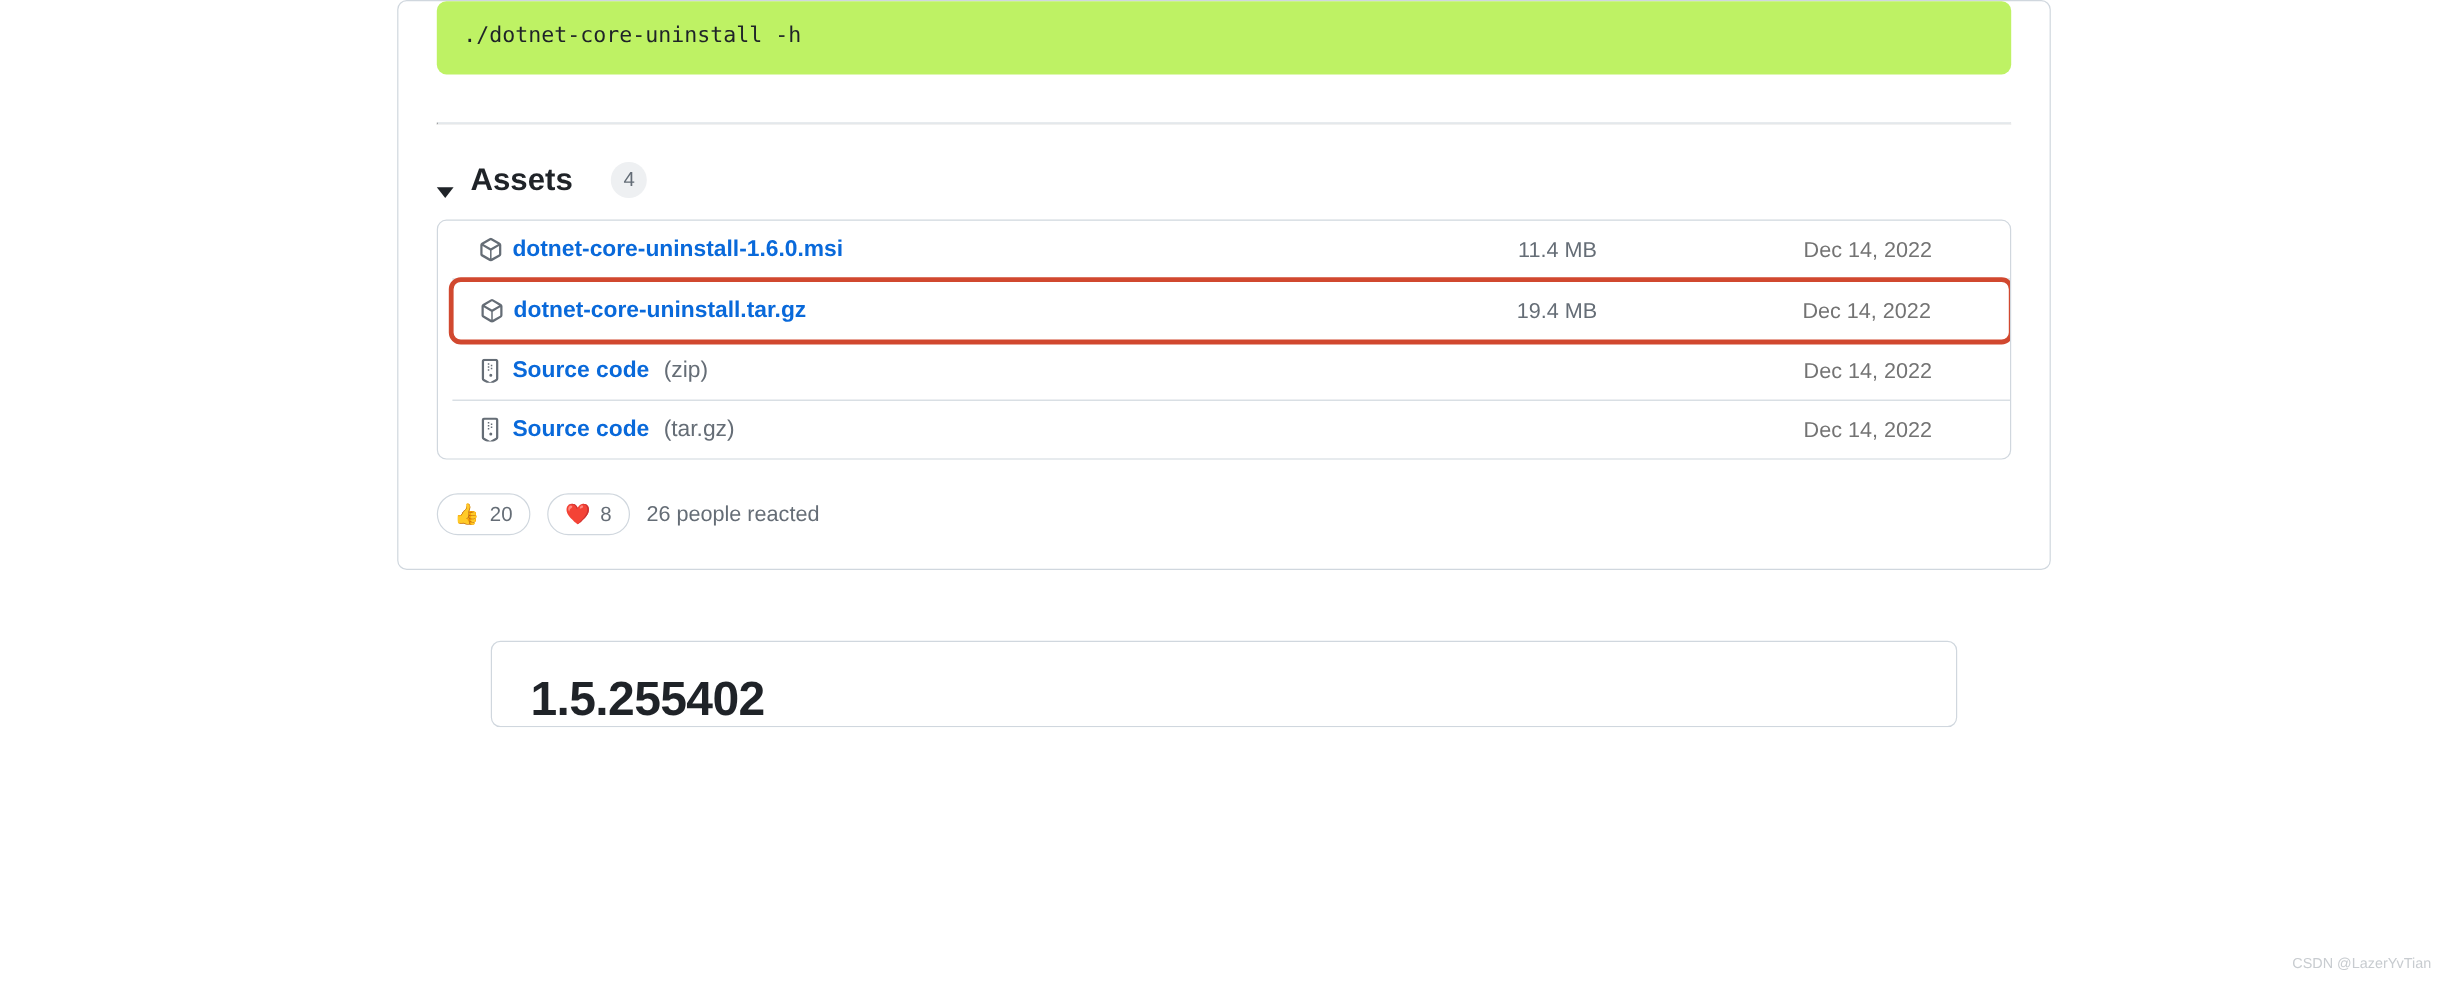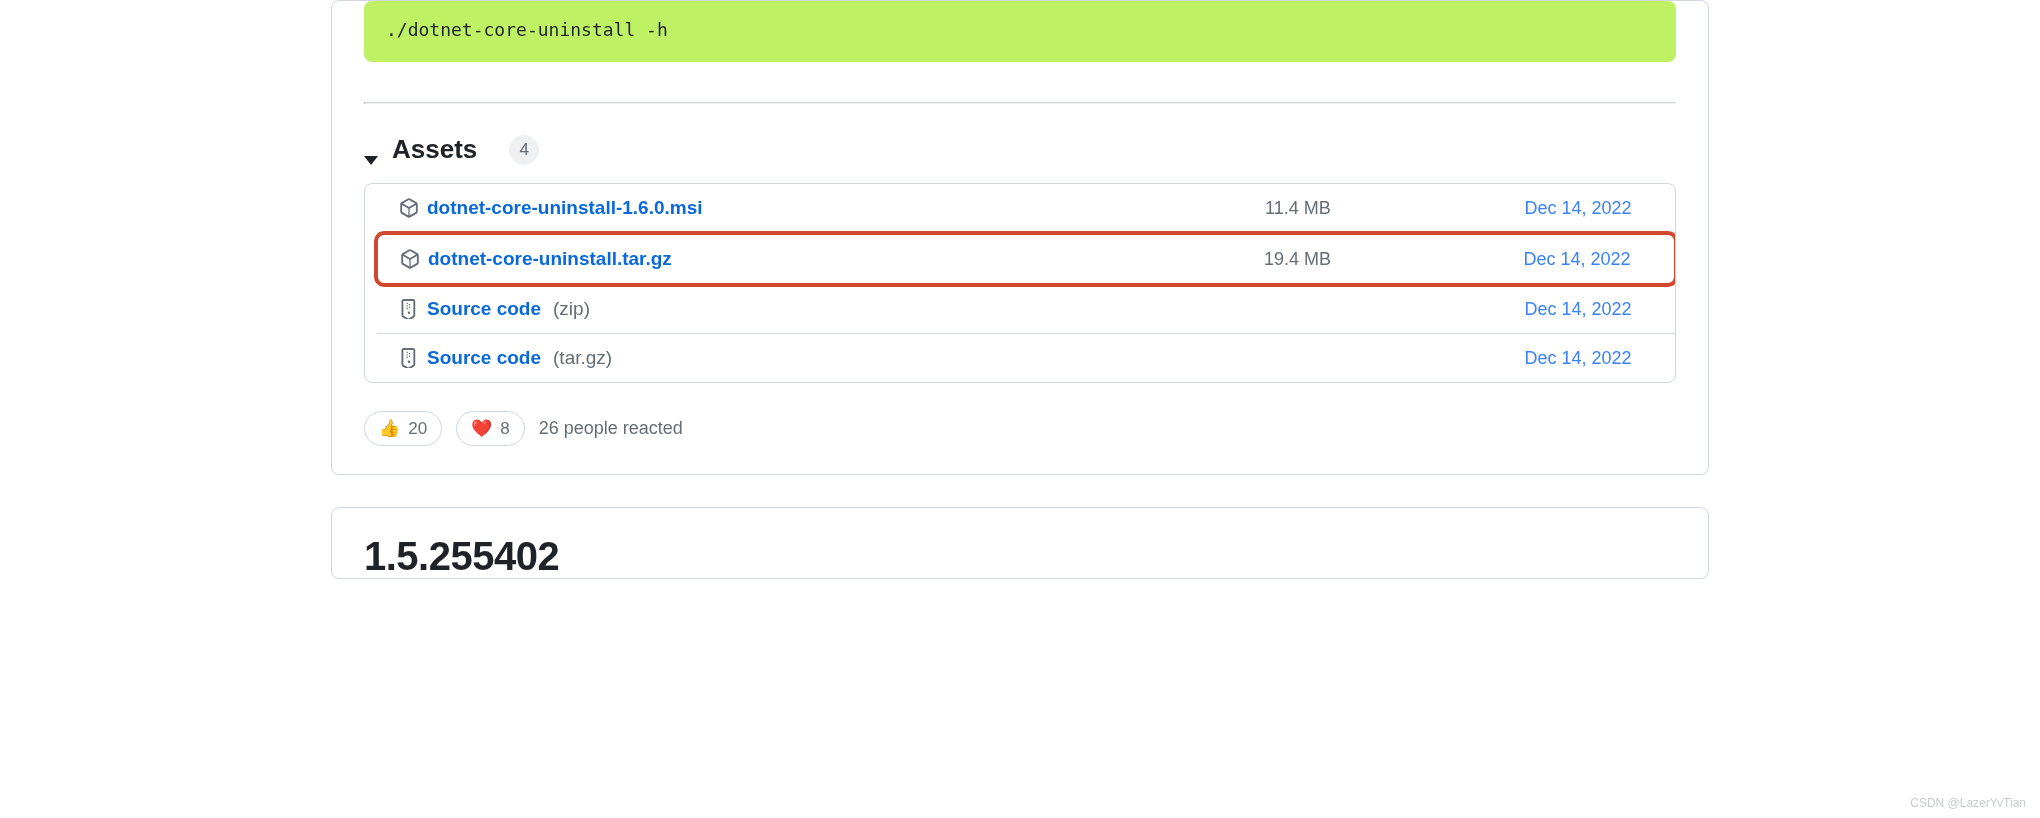--- a/index.html
+++ b/index.html
@@ -74,38 +74,38 @@
   .asset-link {
     color: #0969da;
     font-weight: 600;
     font-size: 19px;
     text-decoration: none;
     flex: 0 0 auto;
   }
   .asset-suffix { color: #656d76; font-size: 19px; font-weight: 400; margin-left: 4px; }
   .asset-spacer { flex: 1 1 auto; }
   .asset-size { color: #656d76; font-size: 18px; width: 230px; text-align: left; }
-  .asset-date { color: #3b82f6; font-size: 18px; width: 150px; text-align: center; }
+  .asset-date { color: #737373; font-size: 18px; width: 150px; text-align: left; }
   .reactions {
     display: flex; align-items: center; gap: 14px;
     padding-top: 28px;
   }
   .react-pill {
     border: 1px solid #d0d7de;
     border-radius: 999px;
     padding: 6px 14px;
     display: flex; align-items: center; gap: 8px;
     font-size: 17px; color: #656d76;
     background: #fff;
   }
   .react-emoji { font-size: 17px; }
   .react-text { color: #656d76; font-size: 18px; }
   .next-release {
-    width: 1378px;
-    margin: 32px auto 0 auto;
+    width: 1222px;
+    margin: 59px auto 0 auto;
     border: 1px solid #d0d7de;
     border-radius: 8px;
     background: #fff;
     padding: 26px 32px 0 32px;
     overflow: hidden;
     height: 72px;
   }
   .next-title { font-size: 40px; font-weight: 700; letter-spacing: -0.5px; }
   .watermark {
     position: fixed; bottom: 8px; right: 14px;

